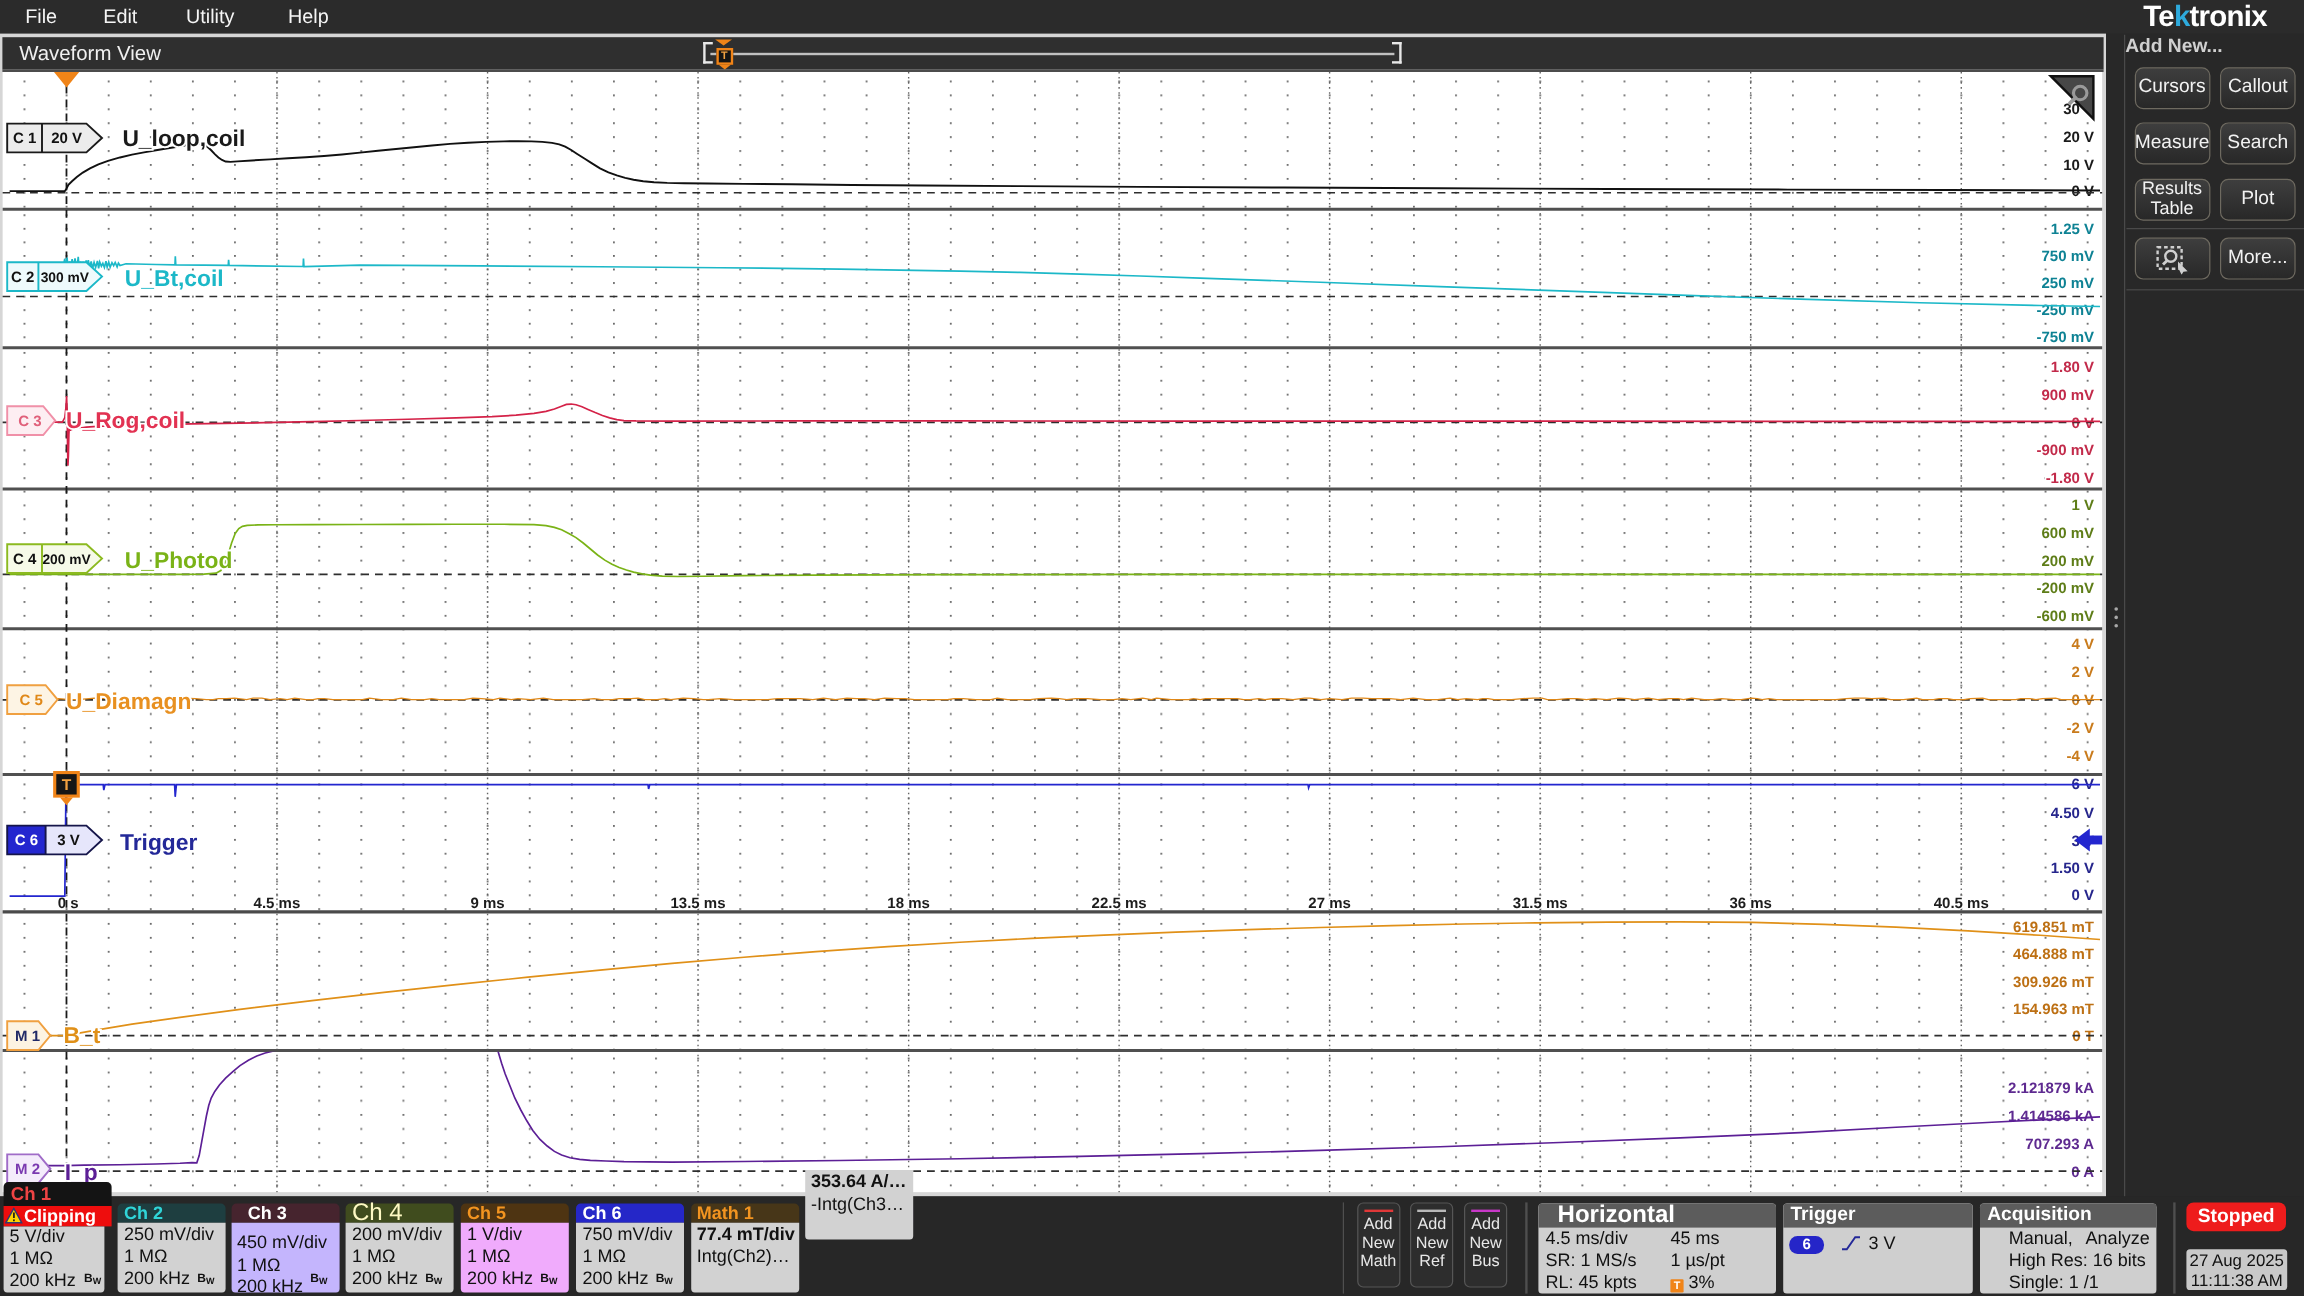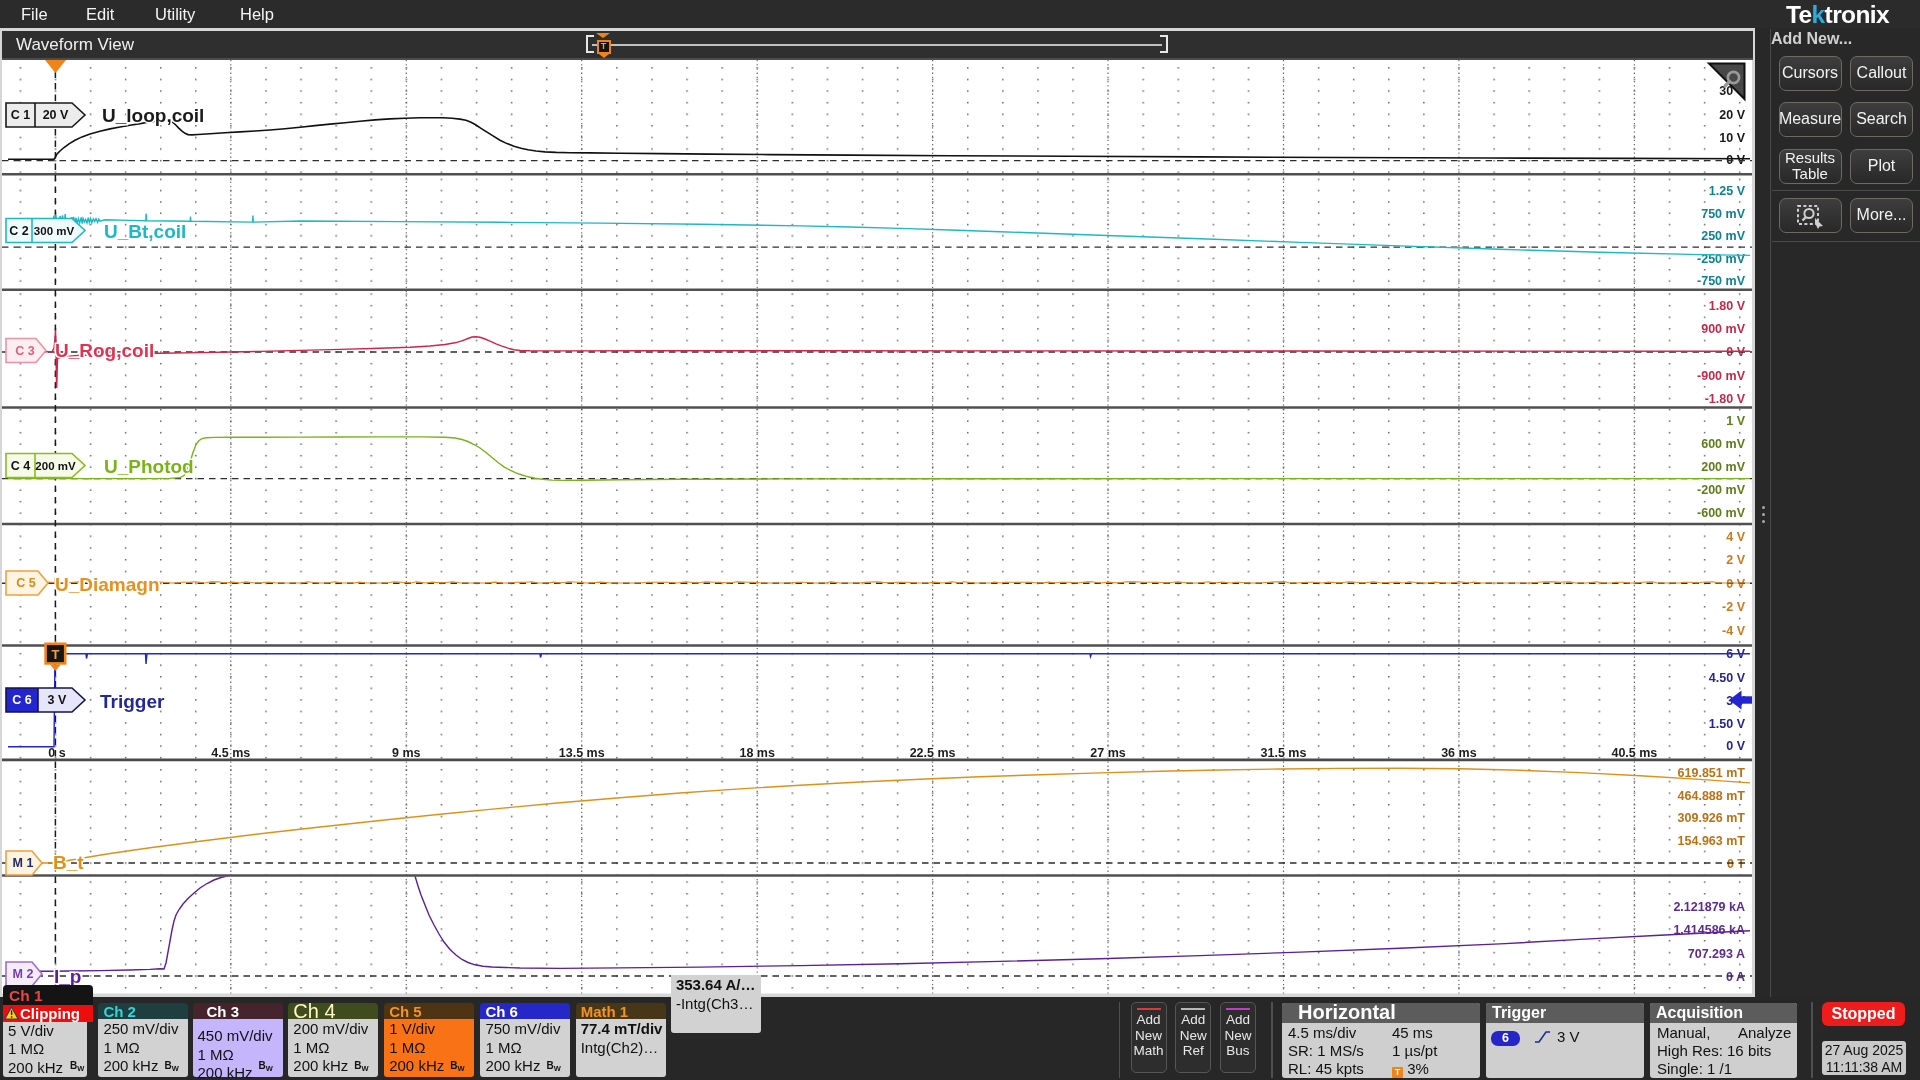--- a/index.html
+++ b/index.html
@@ -261,21 +261,21 @@
 <div class="abs" style="left:98.4px;top:1002.5px;width:90px;height:16.5px;background:#1e3e40;border-radius:4px 4px 0 0"><span style="font-size:15px;font-weight:bold;color:#30d5d8;margin-left:5px;line-height:16px;display:inline-block">Ch 2</span></div>
 <div class="abs" style="left:98.4px;top:1019px;width:90px;height:58px;background:#d2d2d2;border-radius:0 0 3px 3px;font-size:15px;color:#111;padding:1px 0 0 5px;line-height:18.6px">250 mV/div<br>1 MΩ<br>200 kHz</div>
 <div class="abs" style="left:164.4px;top:1060px;font-size:10px;font-weight:bold;color:#111">B<span style="font-size:7.5px;vertical-align:-2px">W</span></div>
 <div class="abs" style="left:192.5px;top:1002.5px;width:90px;height:16.5px;background:#46242e;border-radius:4px 4px 0 0"><span style="font-size:15px;font-weight:bold;color:#ffffff;margin-left:14px;line-height:16px;display:inline-block">Ch 3</span></div>
 <div class="abs" style="left:192.5px;top:1019px;width:90px;height:58px;background:#c4b5fd;border-radius:0 0 3px 3px;font-size:15px;color:#111;padding:8px 0 0 5px;line-height:18.6px">450 mV/div<br>1 MΩ<br>200 kHz</div>
 <div class="abs" style="left:258.5px;top:1060px;font-size:10px;font-weight:bold;color:#111">B<span style="font-size:7.5px;vertical-align:-2px">W</span></div>
 <div class="abs" style="left:288.3px;top:1002.5px;width:90px;height:16.5px;background:#404c1e;border-radius:4px 4px 0 0"><span style="font-size:20px;font-weight:normal;color:#fef9c3;margin-left:5px;line-height:16px;display:inline-block">Ch 4</span></div>
 <div class="abs" style="left:288.3px;top:1019px;width:90px;height:58px;background:#d2d2d2;border-radius:0 0 3px 3px;font-size:15px;color:#111;padding:1px 0 0 5px;line-height:18.6px">200 mV/div<br>1 MΩ<br>200 kHz</div>
 <div class="abs" style="left:354.3px;top:1060px;font-size:10px;font-weight:bold;color:#111">B<span style="font-size:7.5px;vertical-align:-2px">W</span></div>
 <div class="abs" style="left:384.2px;top:1002.5px;width:90px;height:16.5px;background:#4e3412;border-radius:4px 4px 0 0"><span style="font-size:15px;font-weight:bold;color:#f29420;margin-left:5px;line-height:16px;display:inline-block">Ch 5</span></div>
-<div class="abs" style="left:384.2px;top:1019px;width:90px;height:58px;background:#f97316;border-radius:0 0 3px 3px;font-size:15px;color:#111;padding:1px 0 0 5px;line-height:18.6px">1 V/div<br>1 MΩ<br>200 kHz</div>
+<div class="abs" style="left:384.2px;top:1019px;width:90px;height:58px;background:#f0abfc;border-radius:0 0 3px 3px;font-size:15px;color:#111;padding:1px 0 0 5px;line-height:18.6px">1 V/div<br>1 MΩ<br>200 kHz</div>
 <div class="abs" style="left:450.2px;top:1060px;font-size:10px;font-weight:bold;color:#111">B<span style="font-size:7.5px;vertical-align:-2px">W</span></div>
 <div class="abs" style="left:480.4px;top:1002.5px;width:90px;height:16.5px;background:#2527c8;border-radius:4px 4px 0 0"><span style="font-size:15px;font-weight:bold;color:#ffffff;margin-left:5px;line-height:16px;display:inline-block">Ch 6</span></div>
 <div class="abs" style="left:480.4px;top:1019px;width:90px;height:58px;background:#d2d2d2;border-radius:0 0 3px 3px;font-size:15px;color:#111;padding:1px 0 0 5px;line-height:18.6px">750 mV/div<br>1 MΩ<br>200 kHz</div>
 <div class="abs" style="left:546.4px;top:1060px;font-size:10px;font-weight:bold;color:#111">B<span style="font-size:7.5px;vertical-align:-2px">W</span></div>
 <div class="abs" style="left:575.7px;top:1002.5px;width:90px;height:16.5px;background:#473618;border-radius:4px 4px 0 0"><span style="font-size:15px;font-weight:bold;color:#f29420;margin-left:5px;line-height:16px;display:inline-block">Math 1</span></div>
 <div class="abs" style="left:575.7px;top:1019px;width:90px;height:58px;background:#d2d2d2;border-radius:0 0 3px 3px;font-size:15px;color:#111;padding:1px 0 0 5px;line-height:18.6px"><b>77.4 mT/div</b><br>Intg(Ch2)…<br></div>
 <div class="abs" style="left:670.9px;top:1002.5px;width:90px;height:16.5px;background:#362640;border-radius:4px 4px 0 0"><span style="font-size:15px;font-weight:bold;color:#ffffff;margin-left:5px;line-height:16px;display:inline-block">Math 2</span></div>
 <div class="abs" style="left:670.9px;top:975px;width:90px;height:58px;background:#d2d2d2;border-radius:0 0 3px 3px;font-size:15px;color:#111;padding:1px 0 0 5px;line-height:18.6px"><b>353.64 A/…</b><br>-Intg(Ch3…<br></div>
 <div class="abs" style="left:1118.5px;top:1002px;width:1.5px;height:76px;background:#4f4f4f"></div>
 <div class="abs" style="left:1271px;top:1002px;width:1.5px;height:76px;background:#4f4f4f"></div>
@@ -297,15 +297,15 @@
     <div style="position:relative;font-size:15px;color:#111;line-height:18.4px;padding:1px 0 0 6px"><span>4.5 ms/div</span><span style="position:absolute;left:110px">45 ms</span><br><span>SR: 1 MS/s</span><span style="position:absolute;left:110px">1 µs/pt</span><br><span>RL: 45 kpts</span><span style="position:absolute;left:110px"><span style="display:inline-block;width:11px;height:11px;background:#f08418;color:#fff;font-size:9px;font-weight:bold;text-align:center;line-height:11px;border-radius:1px;vertical-align:-1px">T</span> 3%</span></div>
   </div>
 <div class="abs" style="left:1486px;top:1003px;width:158px;height:75px;background:#cfcfcf;border-radius:3px;overflow:hidden">
     <div style="height:19.5px;background:#5c5c5c;color:#fff;font-size:16px;font-weight:bold;padding-left:6px;line-height:19px">Trigger</div>
     <div style="position:relative;font-size:15px;color:#111;padding:5px 0 0 5px"><span style="display:inline-block;width:29px;height:15px;background:#2525c8;border-radius:7px;color:#fff;font-size:12.5px;font-weight:bold;text-align:center;line-height:15px">6</span><svg width="17" height="14" viewBox="0 0 17 14" style="margin:0 6px -2px 14px">
         <polyline points="1,12 5,12 12,2 16,2" fill="none" stroke="#232898" stroke-width="1.6"></polyline>
       </svg><span>3 V</span></div>
   </div>
 <div class="abs" style="left:1650px;top:1003px;width:147px;height:75px;background:#cfcfcf;border-radius:3px;overflow:hidden">
     <div style="height:19.5px;background:#5c5c5c;color:#fff;font-size:16px;font-weight:bold;padding-left:6px;line-height:19px">Acquisition</div>
-    <div style="position:relative;font-size:15px;color:#111;line-height:18.4px;padding:1px 0 0 7px"><span>Manual,</span><span style="position:absolute;left:88px">Analyze</span><br><span>High Res: 16 bits</span><br><span>Single: 1 /1</span></div>
+    <div style="position:relative;font-size:15px;color:#111;line-height:18.4px;padding:1px 0 0 24px"><span>Manual,</span><span style="position:absolute;left:88px">Analyze</span><br><span>High Res: 16 bits</span><br><span>Single: 1 /1</span></div>
   </div>
 <div class="abs" style="left:1822px;top:1002px;width:83px;height:24px;background:#ee1c1c;border-radius:6px;color:#fff;font-size:16px;font-weight:bold;text-align:center;line-height:24px">Stopped</div>
 <div class="abs" style="left:1822px;top:1041px;width:84px;height:34px;background:#c9c9c9;border-radius:3px;color:#111;font-size:14px;text-align:center;line-height:16.5px;padding-top:1px">27 Aug 2025<br>11:11:38 AM</div>
 </body></html>

